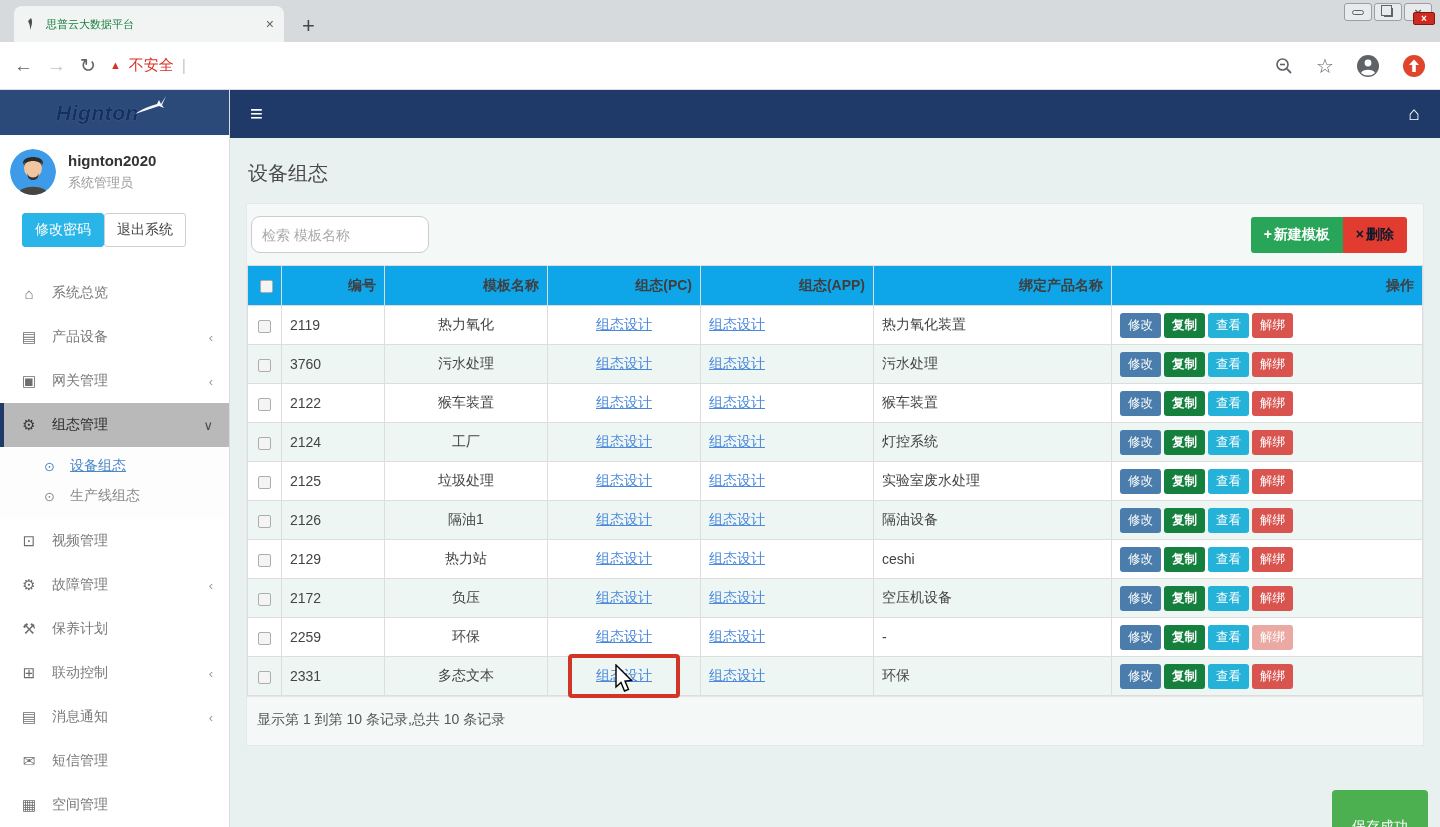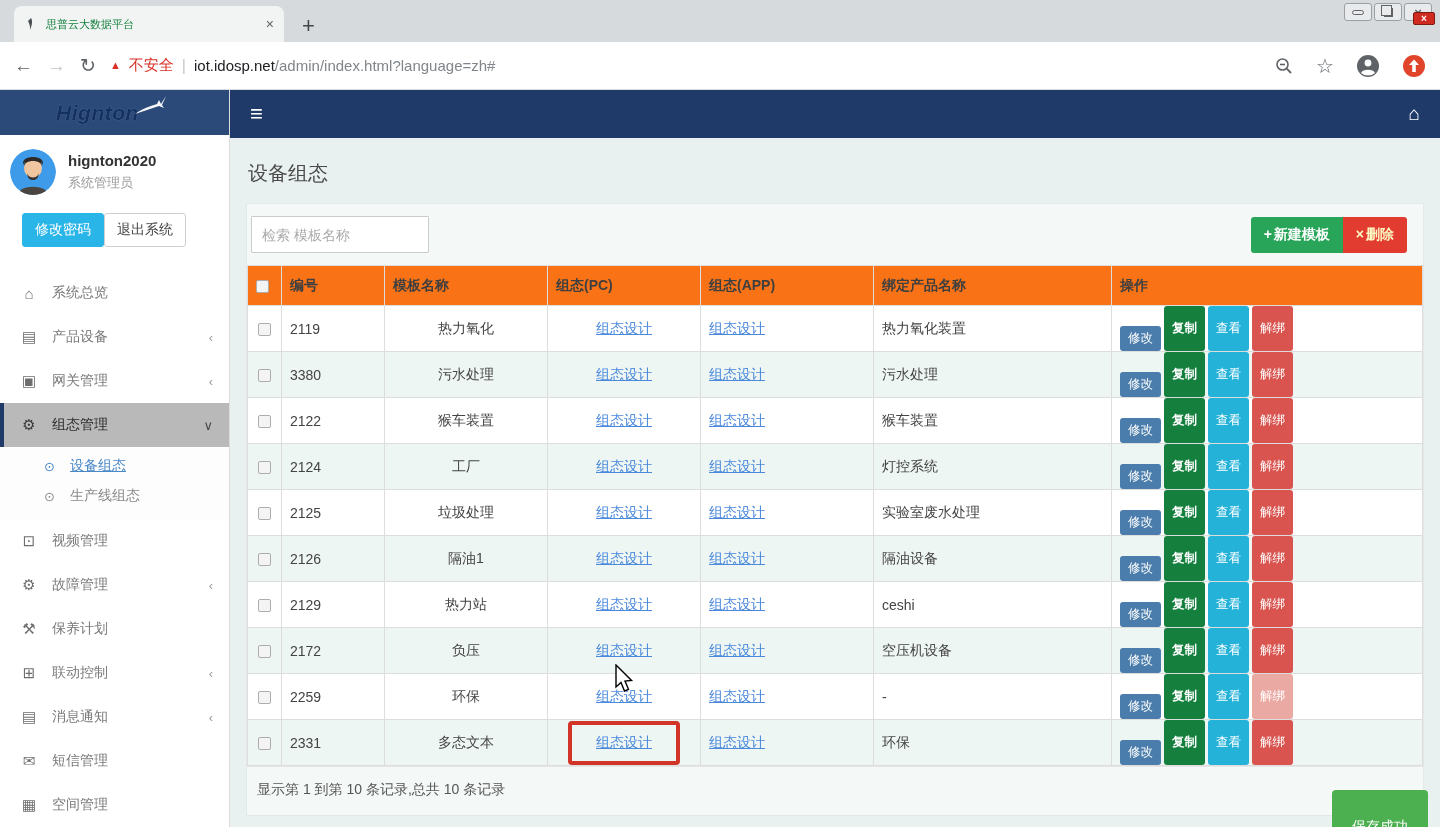--- a/index.html
+++ b/index.html
@@ -66,43 +66,43 @@
 
   .main { flex:1; display:flex; flex-direction:column; position:relative; }
   .topnav { height:48px; background:#1f3a68; display:flex; align-items:center; padding:0 20px; }
   .hamburger { color:#fff; font-size:22px; }
   .topnav-spacer { flex:1; }
   .home-ico { color:#fff; font-size:19px; }
   .content { flex:1; background:#e8f1ef; padding:14px 16px 0 16px; }
   .page-title { font-size:20px; font-weight:normal; color:#4a4a4a; padding:8px 0 16px 2px; }
   .panel { background:#f4f8f6; border:1px solid #e3e9e8; padding:12px 0 0 0; }
   .toolbar { display:flex; align-items:center; padding:0 2px 12px 4px; }
-  .search-input { width:178px; height:37px; border:1px solid #ccc; border-radius:1px; padding:0 10px; font-size:14px; color:#444; background:#fff; }
+  .search-input { width:178px; height:37px; border:1px solid #ccc; border-radius:9px; padding:0 10px; font-size:14px; color:#444; background:#fff; }
   .search-input::placeholder { color:#aaa; }
   .toolbar-spacer { flex:1; }
   .btn-new { background:#28a558; color:#fff; border:none; font-size:14px; font-weight:bold; padding:9px 13px; border-radius:3px 0 0 3px; }
-  .btn-del { background:#e23c30; color:#fef9c3; border:none; font-size:14px; font-weight:bold; padding:9px 13px; border-radius:0 3px 3px 0; margin-right:14px; }
+  .btn-del { background:#e23c30; color:#0f172a; border:none; font-size:14px; font-weight:bold; padding:9px 13px; border-radius:0 3px 3px 0; margin-right:14px; }
   .btn-new .bi, .btn-del .bi { font-weight:bold; margin-right:2px; }
 
   table.grid { width:100%; border-collapse:collapse; background:#fff; font-size:14px; color:#444; }
   .grid th, .grid td { border:1px solid #ddd; height:39px; padding:0 8px; }
-  .grid th { font-weight:bold; text-align:left; background:#f97316; color:#3f3f3f; height:40px; }
+  .grid th { font-weight:bold; text-align:right; background:#0ea5e9; color:#3f3f3f; height:40px; }
   .grid tr.striped td { background:#eef6f3; }
   .col-check { width:34px; text-align:center; }
   .col-id { width:103px; text-align:left; }
   .col-name { width:163px; text-align:center; }
   .col-pc { width:153px; text-align:center; position:relative; }
   .col-app { width:173px; text-align:left; }
   .col-prod { width:238px; text-align:left; }
   .col-op { width:auto; text-align:left; }
   .cfg-link { color:#4a89dc; text-decoration:underline; cursor:pointer; }
   .chk { width:13px; height:13px; border:1px solid #adadad; border-radius:2px; background:#f4f4f4; display:inline-block; vertical-align:middle; }
   .ops { display:flex; gap:3px; }
   .op-btn { color:#fff; font-size:12.5px; padding:4px 8px; border:none; border-radius:3px; white-space:nowrap; }
-  .op-modify { background:#4a7dab;margin-top:20px; }
+  .op-modify { background:#4a7dab; }
   .op-copy { background:#15803d;font-weight:bold; }
   .op-view { background:#24b2d8; }
   .op-unbind { background:#d9534f; }
   .op-unbind.disabled { background:#eba9a3; }
   .red-box { position:absolute; left:50%; top:50%; transform:translate(-50%,-50%); width:112px; height:44px;
              border:4px solid #d23428; border-radius:4px; pointer-events:none; z-index:5; }
   .records { font-size:14px; color:#555; padding:14px 10px 16px 10px; border-top:1px solid #e6e6e6; background:#f4f8f6; }
   .toast { position:absolute; right:12px; top:790px; width:96px; height:56px; background:#4caf50; border-radius:4px;
            color:#fff; font-size:14px; display:flex; align-items:flex-end; justify-content:center; padding-bottom:10px; z-index:20; }
   .cursor-arrow { position:absolute; left:612px; top:664px; z-index:30; pointer-events:none; }
@@ -135,23 +135,20 @@
   </div>
 </div>
 <div class="urlbar">
   <span class="nav-ico">←</span>
   <span class="nav-ico disabled">→</span>
   <span class="nav-ico">↻</span>
   <div class="url-field">
     <span class="warn-tri">▲</span>
     <span class="not-secure">不安全</span>
     <span class="url-sep">|</span>
-    <span>
-      <span class="url-domain">iot.idosp.net</span><span class="url-path">/admin/index.html?language=zh#</span>
-    </span>
   </div>
   <div class="urlbar-right">
     <span class="zoom-icon">
       <svg width="20" height="20" viewBox="0 0 20 20">
           <circle cx="8.5" cy="8.5" r="5.5" fill="none" stroke="#5f6368" stroke-width="1.6"></circle>
           <line x1="6" y1="8.5" x2="11" y2="8.5" stroke="#5f6368" stroke-width="1.6"></line>
           <line x1="12.7" y1="12.7" x2="17" y2="17" stroke="#5f6368" stroke-width="1.8"></line>
         </svg>
     </span>
     <span class="star-icon">☆</span>
@@ -302,21 +299,21 @@
                   <span class="ops">
                     <button class="op-btn op-modify">修改</button>
                     <button class="op-btn op-copy">复制</button>
                     <button class="op-btn op-view">查看</button>
                     <button class="op-btn op-unbind">解绑</button>
                   </span>
                 </td>
               </tr>
               <tr class="striped">
                 <td class="col-check"><span class="chk"></span></td>
-                <td class="col-id">3380</td>
+                <td class="col-id">3760</td>
                 <td class="col-name">污水处理</td>
                 <td class="col-pc"><span class="cfg-link">组态设计</span></td>
                 <td class="col-app"><span class="cfg-link">组态设计</span></td>
                 <td class="col-prod">污水处理</td>
                 <td class="col-op">
                   <span class="ops">
                     <button class="op-btn op-modify">修改</button>
                     <button class="op-btn op-copy">复制</button>
                     <button class="op-btn op-view">查看</button>
                     <button class="op-btn op-unbind">解绑</button>

